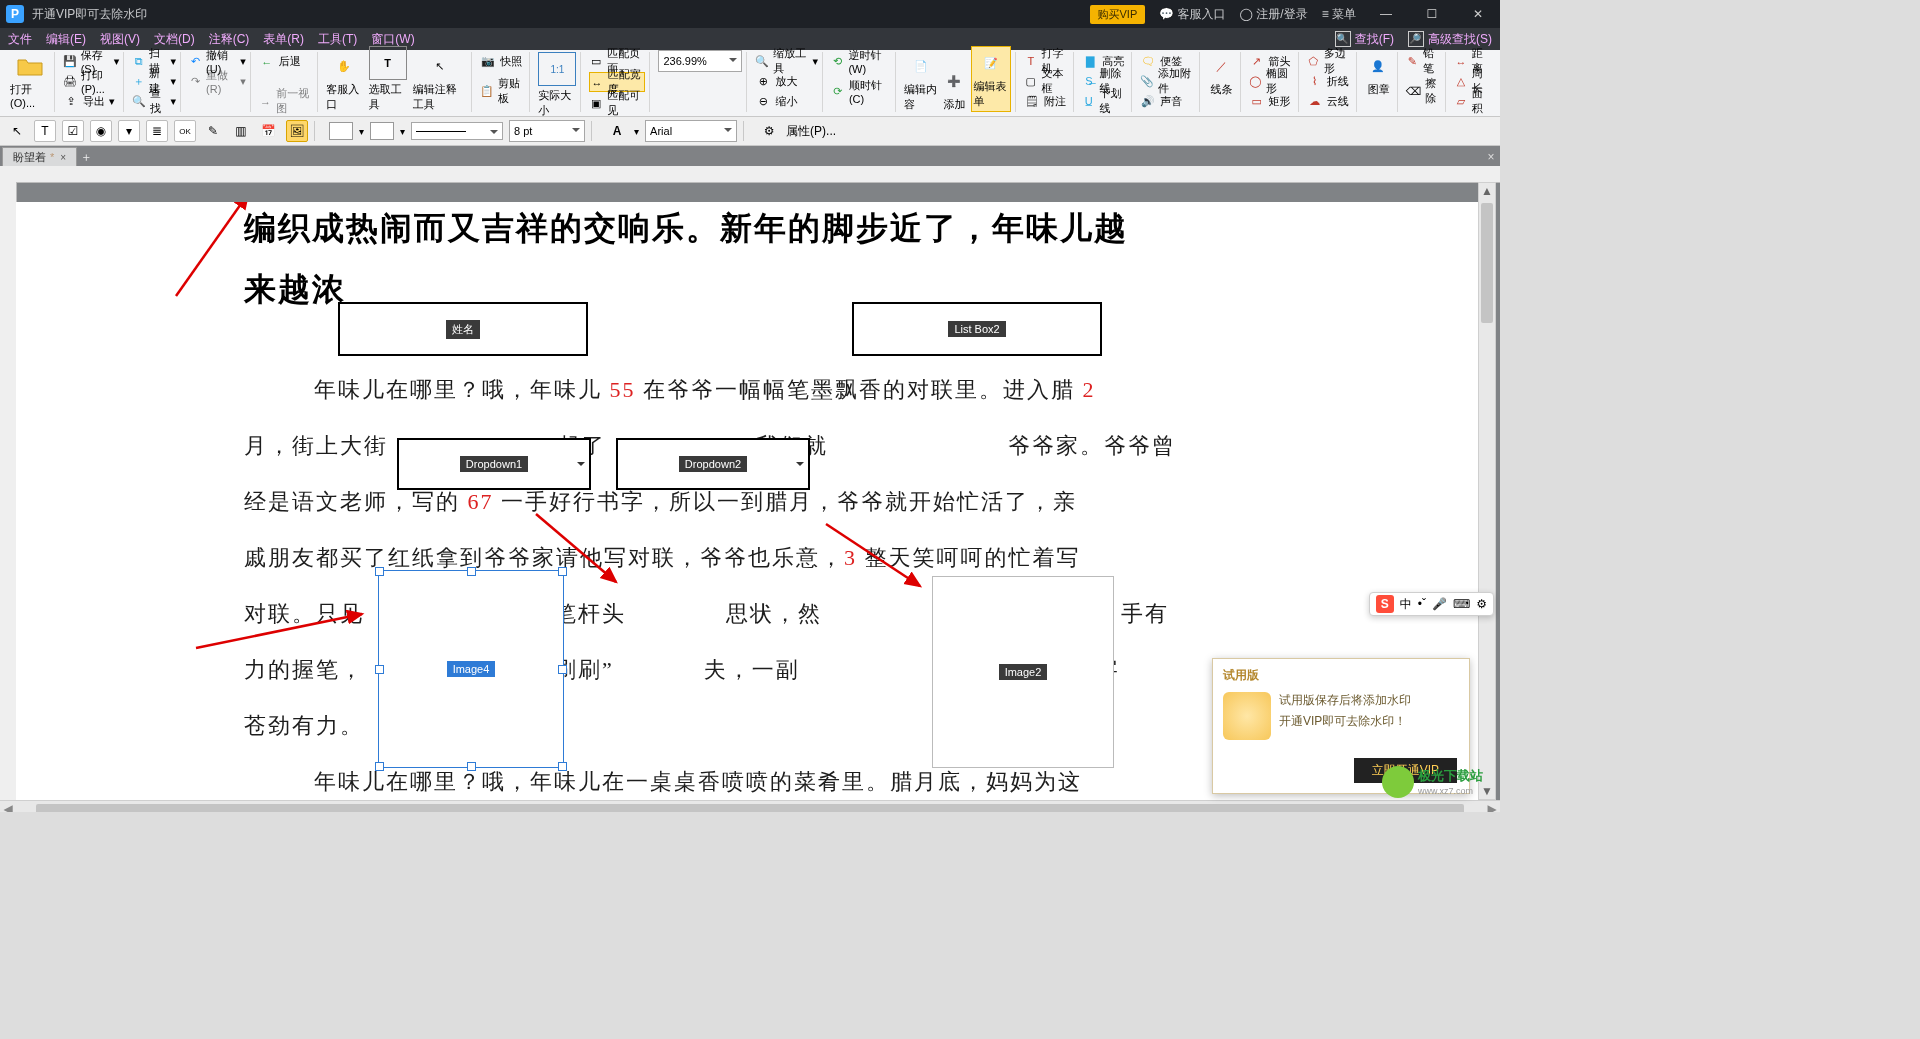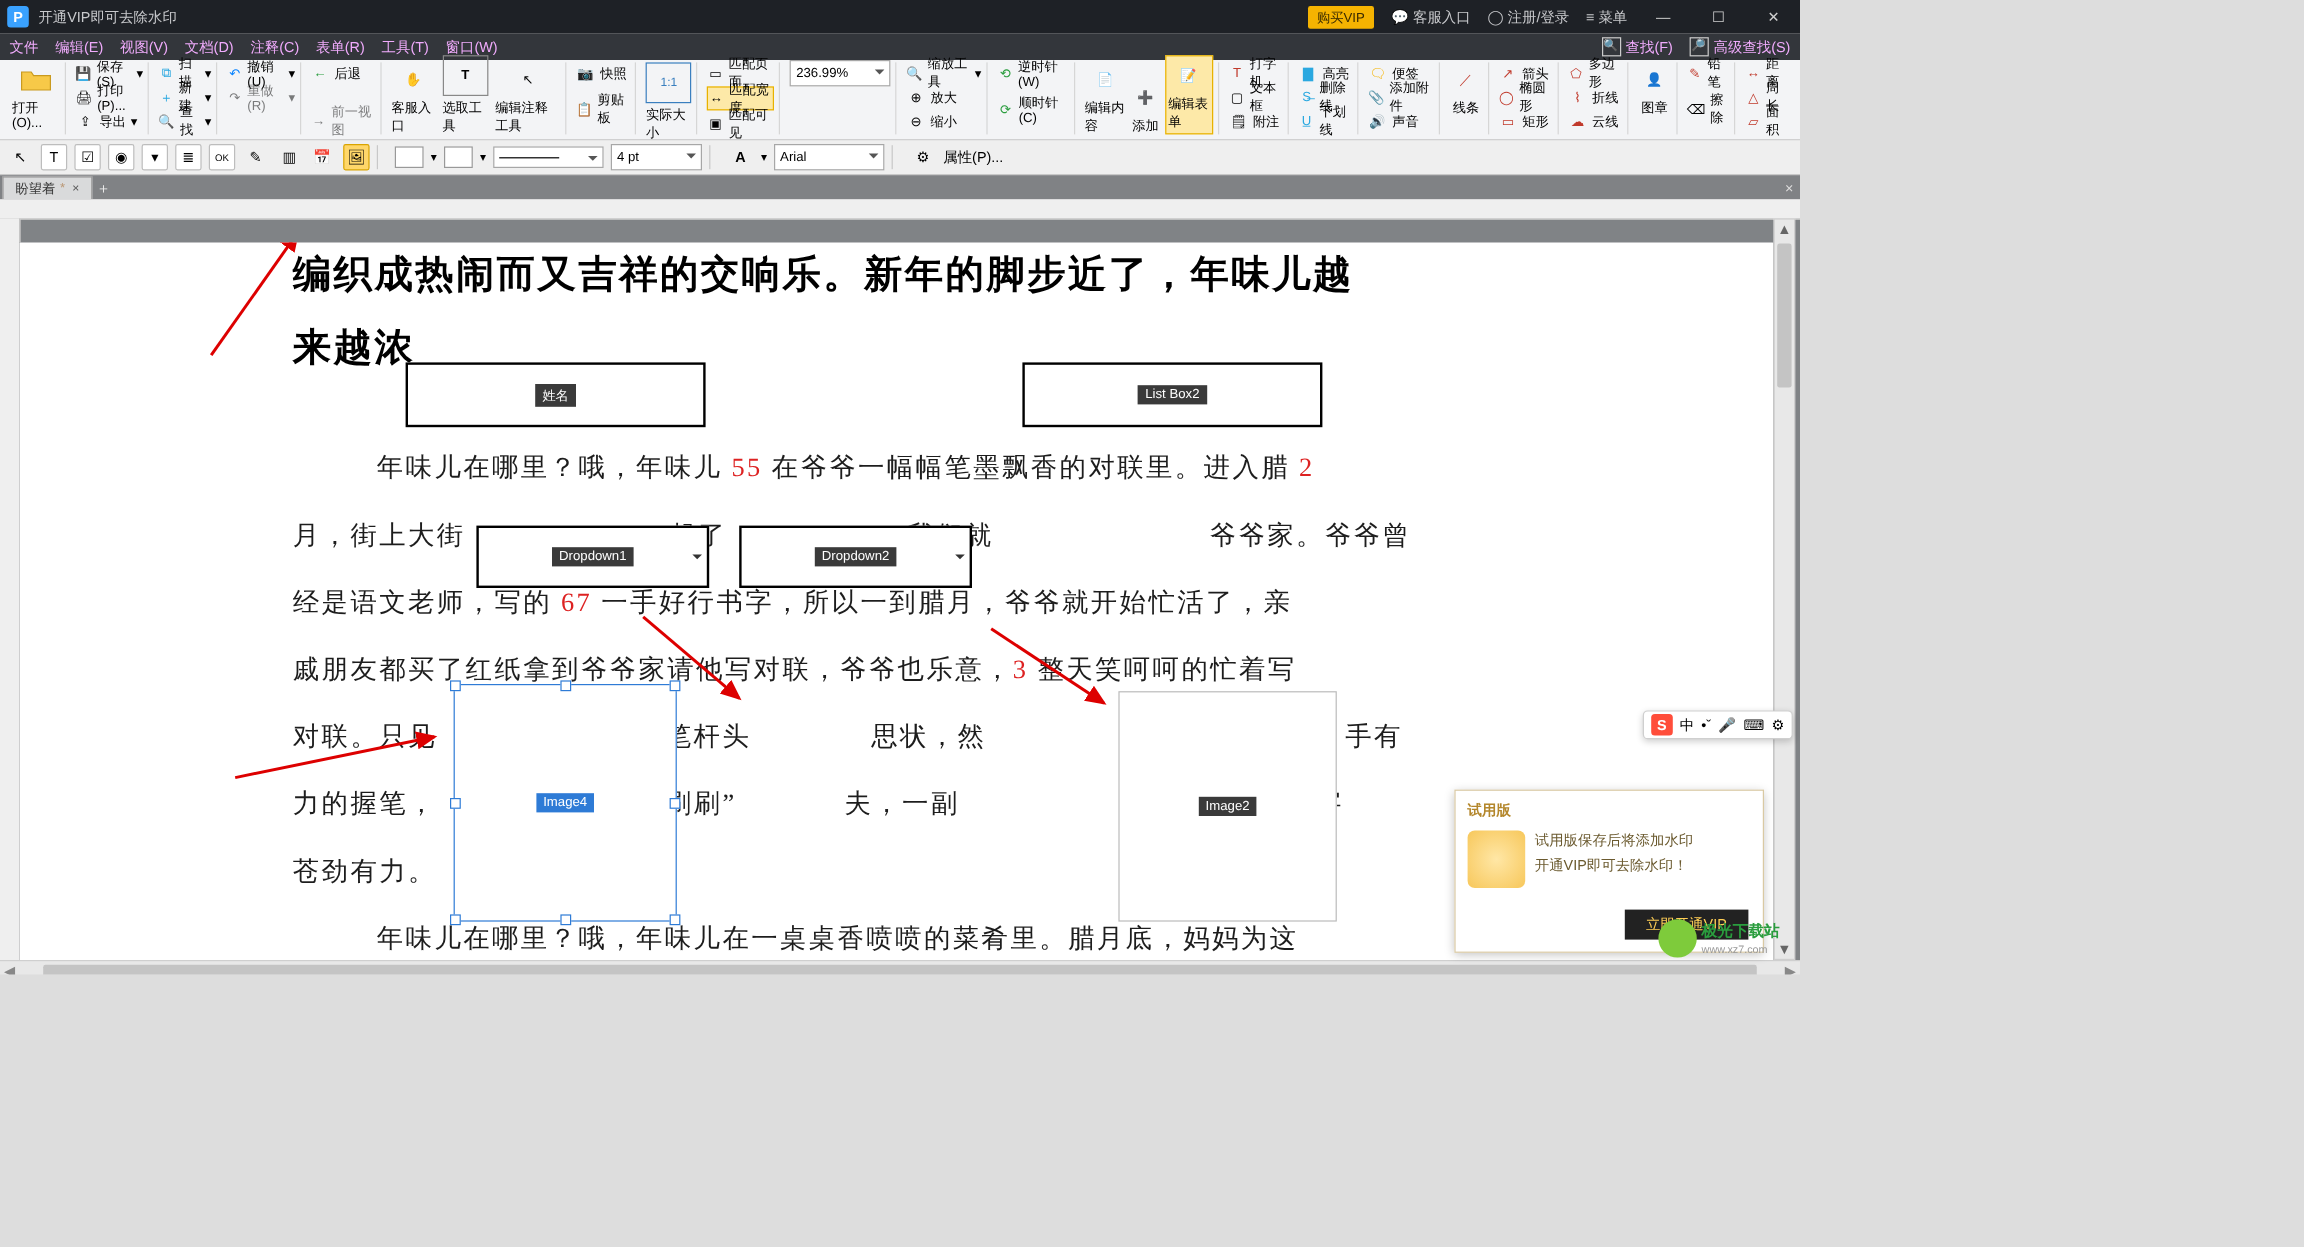--- a/index.html
+++ b/index.html
@@ -390,21 +390,21 @@
   <div class="tbtn">📅</div>
   <div class="tbtn filled">🖼</div>
   <div style="width:8px;border-left:1px solid #c8c8c8;height:20px"></div>
   <div class="swatch"></div>
     <span style="font-size:10px">▾</span>
   <div class="swatch"></div>
     <span style="font-size:10px">▾</span>
   <div class="combo" style="width:70px;height:16px">
       <span style="border-top:1px solid #000;width:50px;display:inline-block"></span>
     </div>
-  <div class="combo" style="width:54px">4 pt</div>
+  <div class="combo" style="width:54px">8 pt</div>
   <div style="width:8px;border-left:1px solid #c8c8c8;height:20px"></div>
   <div class="tbtn" style="font-weight:bold">A</div>
     <span style="font-size:10px">▾</span>
   <div class="combo" style="width:70px">Arial</div>
   <div style="width:8px;border-left:1px solid #c8c8c8;height:20px"></div>
   <div class="tbtn">⚙</div>
   <span>属性(P)...</span>
 </div>
 
 <div class="tabbar">

